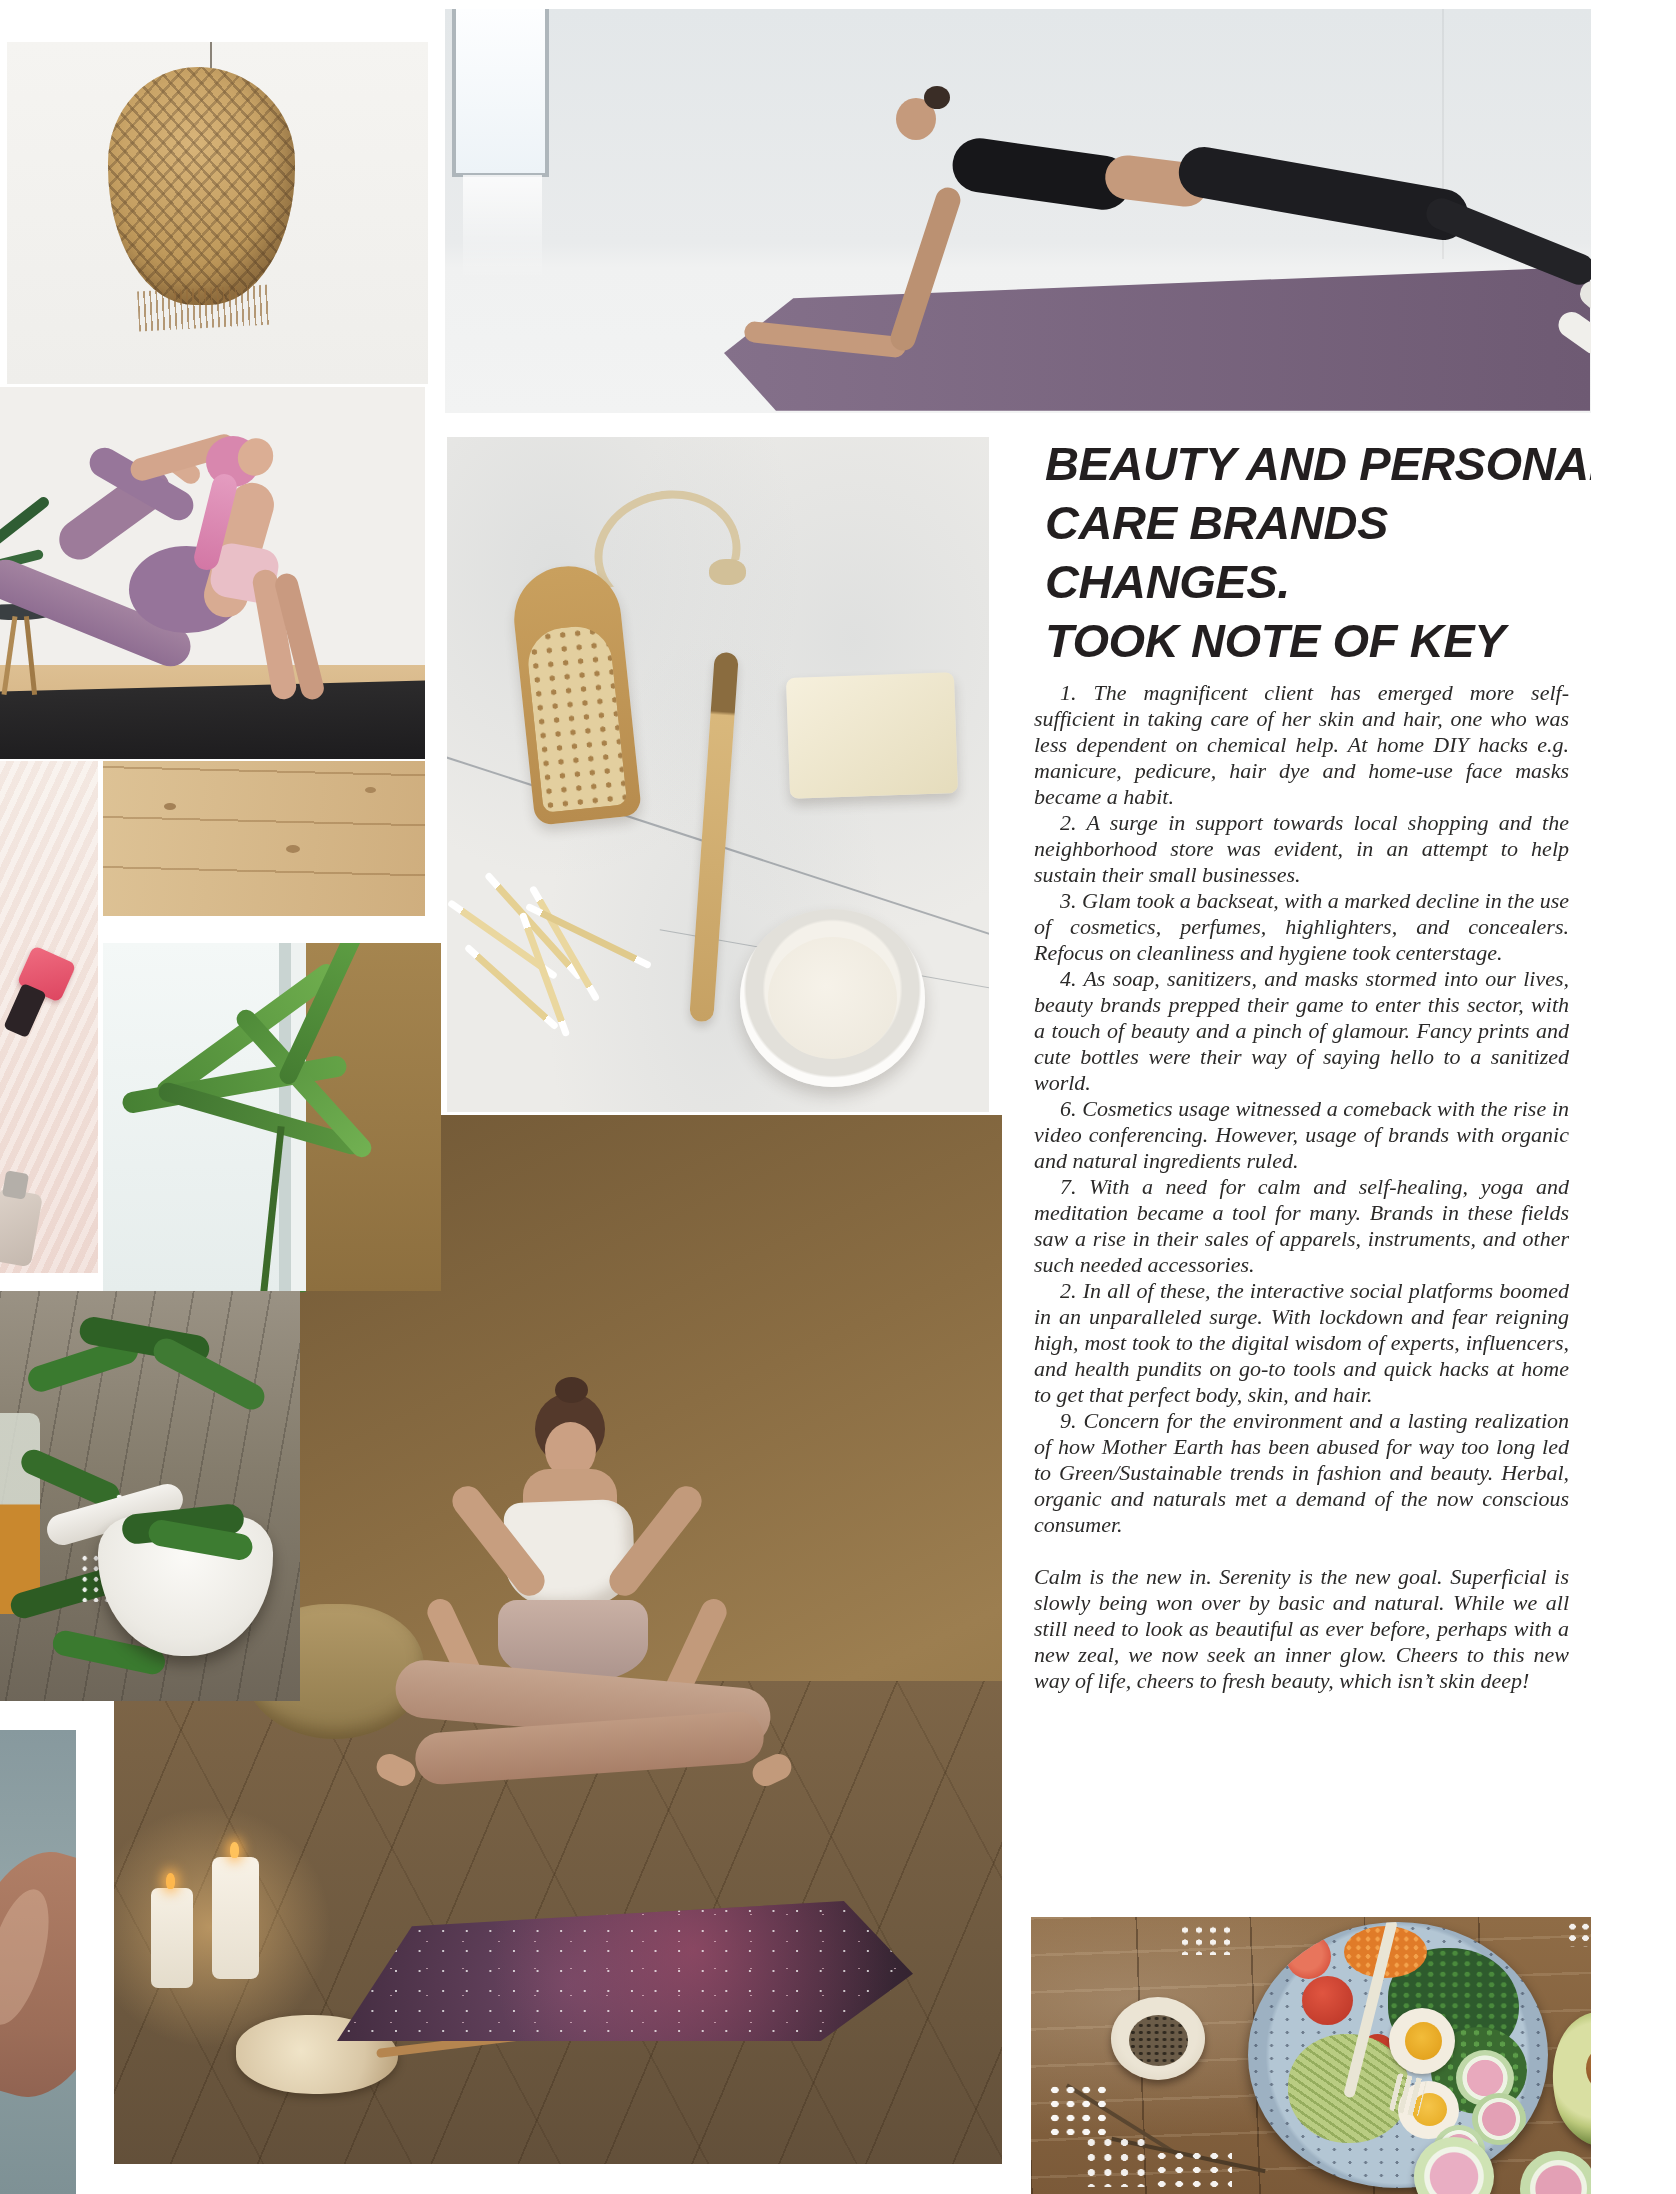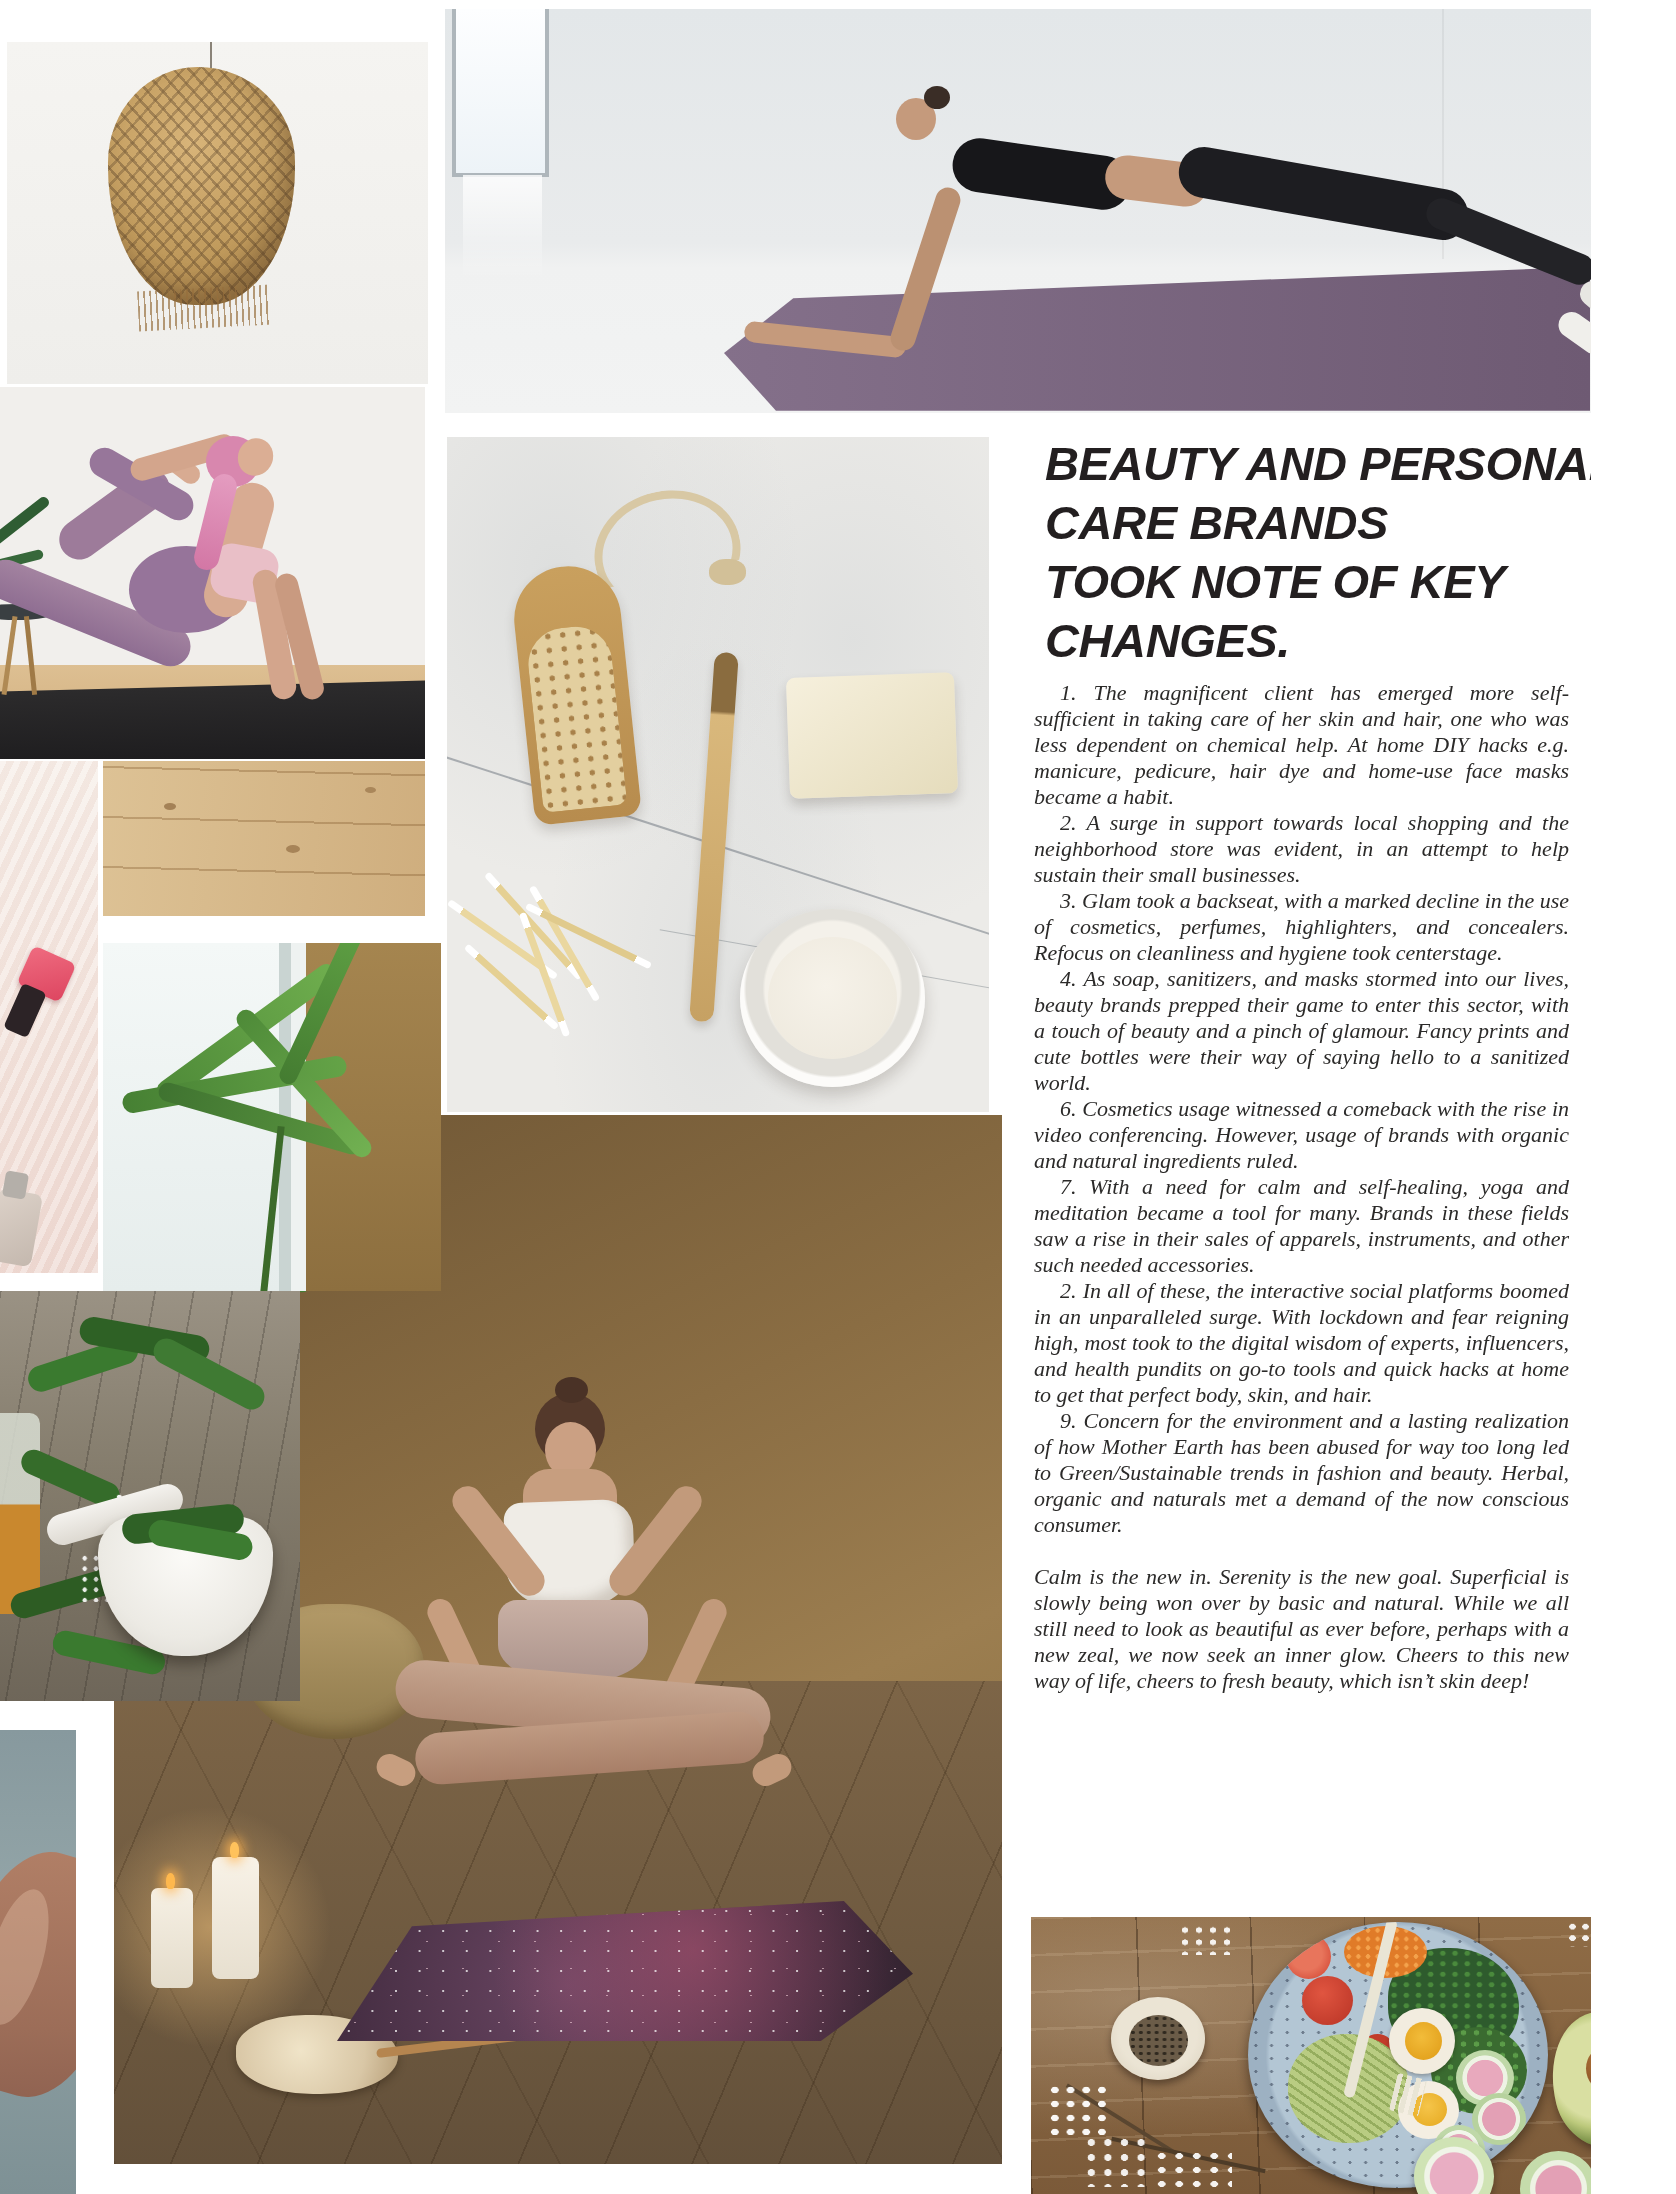--- a/index.html
+++ b/index.html
@@ -300,22 +300,22 @@
     <div class="el" style="left:604px;top:187px;width:56px;height:72px;border-radius:50%;background:radial-gradient(circle at 42% 35%,#d19a60,#a96f3d);"></div>
     <div class="el" style="left:383px;top:220px;width:80px;height:79px;border-radius:50%;background:radial-gradient(circle,#e9aec3 0 42%,#f0f4e8 44% 52%,#cfe3b4 54%);box-shadow:0 3.5px 7px rgba(15,8,4,.35);"></div>
     <div class="el" style="left:489px;top:234px;width:77px;height:75px;border-radius:50%;background:radial-gradient(circle,#e3a0b5 0 42%,#eef3e4 44% 52%,#c5dcab 54%);"></div>
     <div class="el" style="left:603px;top:24.5px;width:52px;height:105px;border-radius:50%;transform:rotate(18deg);
          background:radial-gradient(circle at 50% 45%,#d3da9c 0 55%,#9ab05c 70%,#55702e);"></div>
   </div>
 
   <div id="headline">
     <div>BEAUTY AND PERSONAL</div>
     <div>CARE BRANDS</div>
+    <div>CHANGES.</div>
     <div>TOOK NOTE OF KEY</div>
-    <div>CHANGES.</div>
   </div>
 
   <div id="article">
     <p>1. The magnificent client has emerged more self-sufficient in taking care of her skin and hair, one who was less dependent on chemical help. At home DIY hacks e.g. manicure, pedicure, hair dye and home-use face masks became a habit.</p>
     <p>2. A surge in support towards local shopping and the neighborhood store was evident, in an attempt to help sustain their small businesses.</p>
     <p>3. Glam took a backseat, with a marked decline in the use of cosmetics, perfumes, highlighters, and concealers. Refocus on cleanliness and hygiene took centerstage.</p>
     <p>4. As soap, sanitizers, and masks stormed into our lives, beauty brands prepped their game to enter this sector, with a touch of beauty and a pinch of glamour. Fancy prints and cute bottles were their way of saying hello to a sanitized world.</p>
     <p>6. Cosmetics usage witnessed a comeback with the rise in video conferencing. However, usage of brands with organic and natural ingredients ruled.</p>
     <p>7. With a need for calm and self-healing, yoga and meditation became a tool for many. Brands in these fields saw a rise in their sales of apparels, instruments, and other such needed accessories.</p>
     <p>2. In all of these, the interactive social platforms boomed in an unparalleled surge. With lockdown and fear reigning high, most took to the digital wisdom of experts, influencers, and health pundits on go-to tools and quick hacks at home to get that perfect body, skin, and hair.</p>

